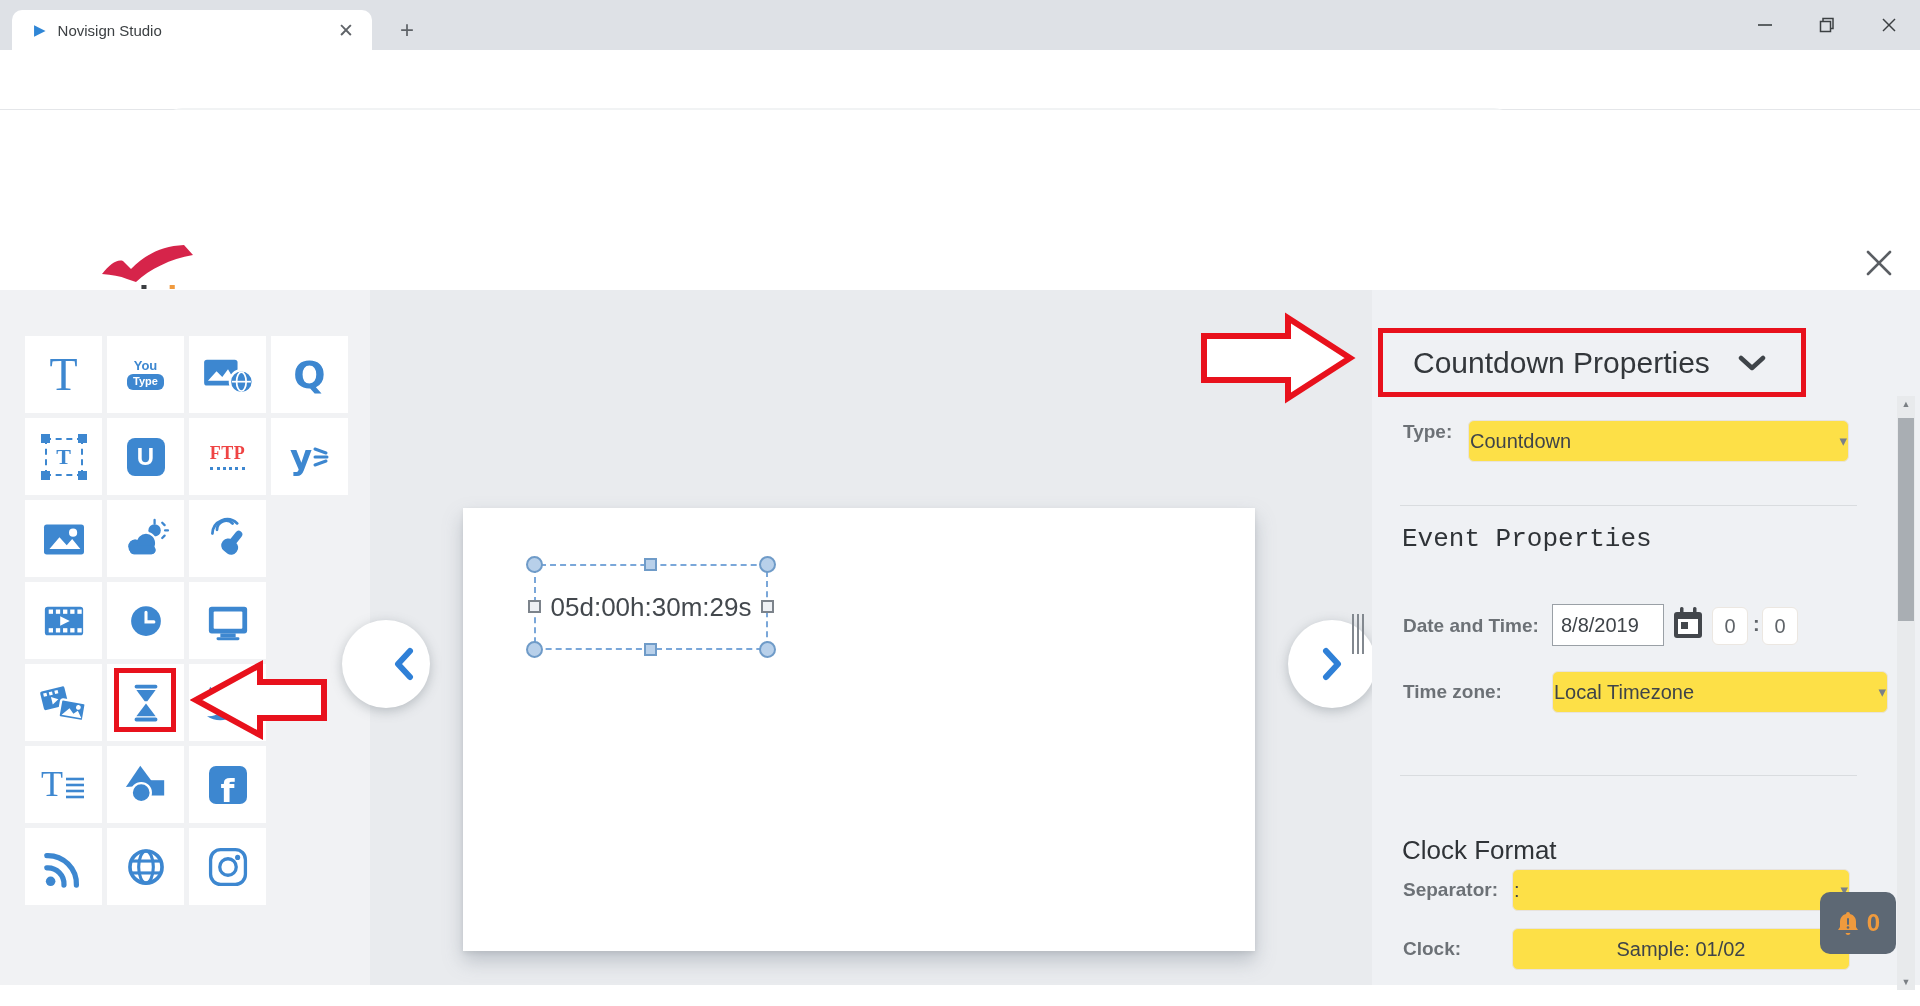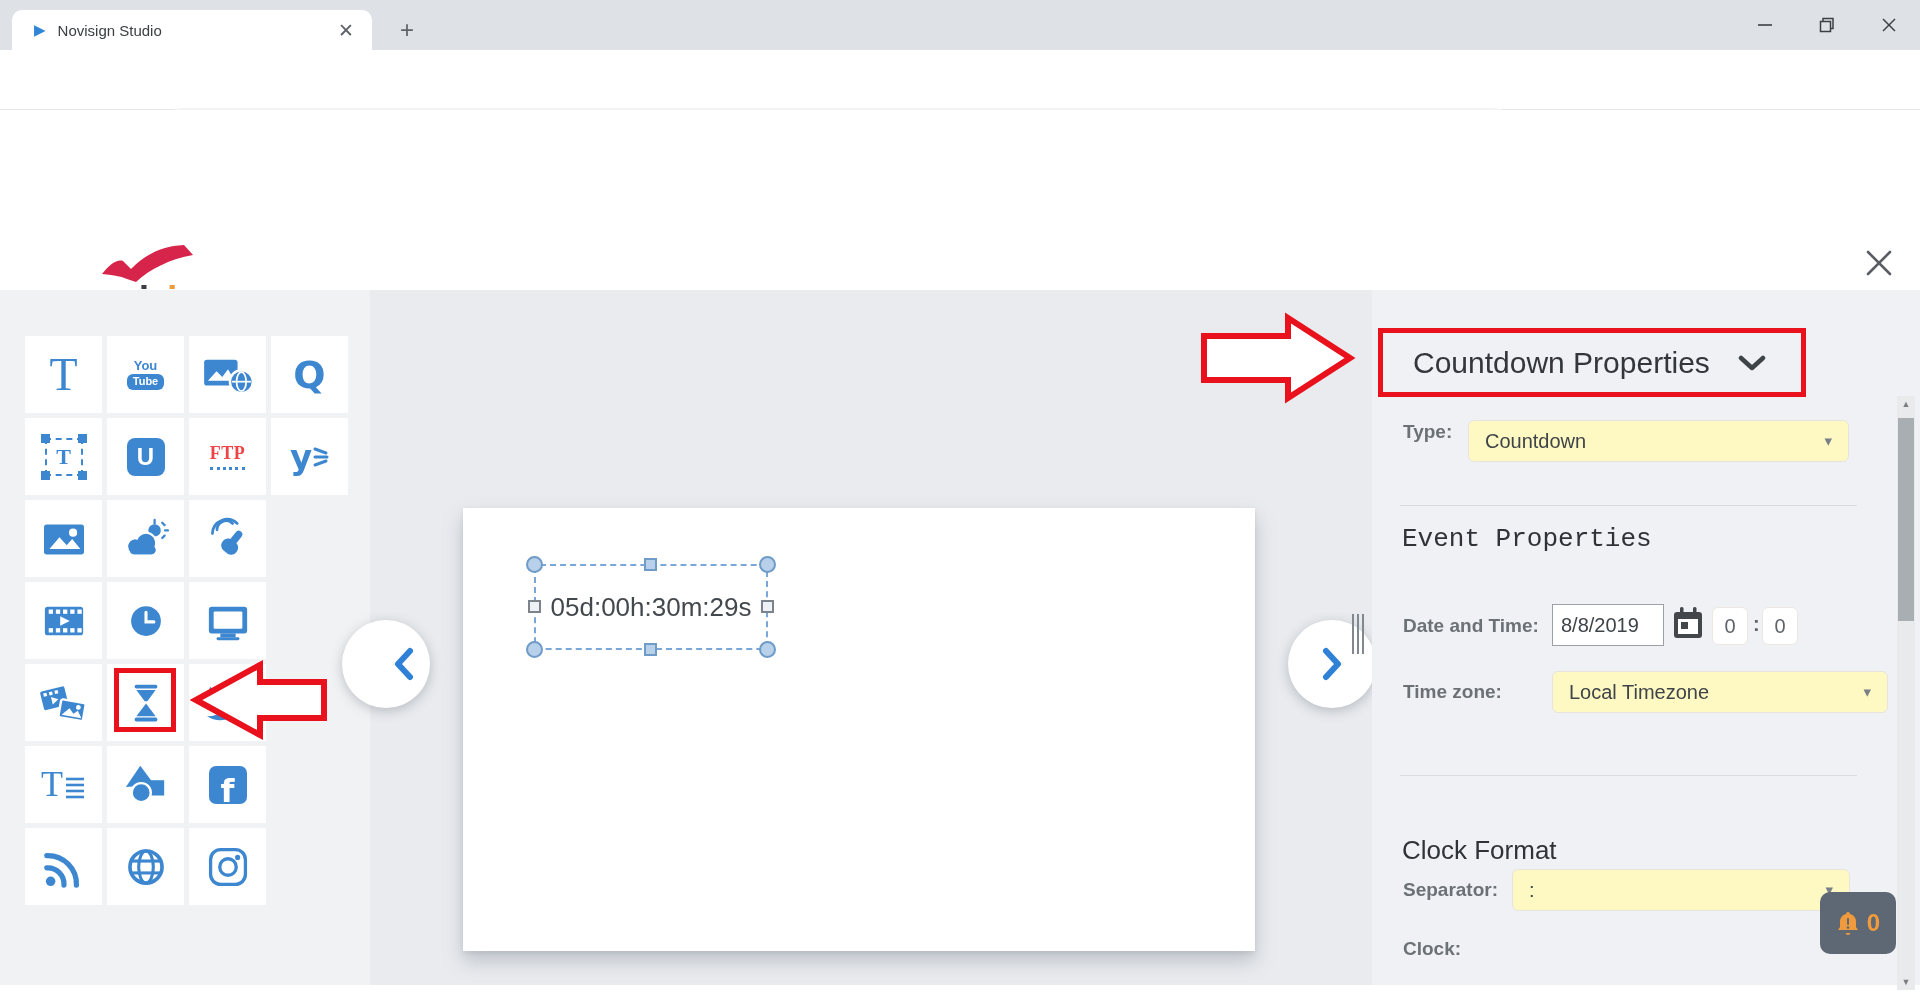--- a/index.html
+++ b/index.html
@@ -79,21 +79,21 @@
   .hnd.circ { width:17px; height:17px; border-radius:50%; background:#b8d0ea; border:2px solid #6f9bc8; }
   .hnd.sq { width:13px; height:13px; background:#b8d0ea; border:2px solid #6f9bc8; }
   .hnd.sqg { width:13px; height:13px; background:#eef1f5; border:2px solid #7c838b; }
   .drag-handle { position:absolute; left:982px; top:324px; display:flex; gap:3px; }
   .drag-handle i { width:2px; height:40px; background:#82888f; }
 
   .right-panel { position:absolute; left:1372px; top:290px; width:548px; height:695px; background:#eff1f4; }
   .rp-label { position:absolute; left:31px; font-size:19px; font-weight:700; color:#6c7176; }
   .rp-section { position:absolute; left:30px; font-size:26px; color:#2f3337; }
   .rp-divider { position:absolute; left:28px; width:457px; height:1px; background:#d9dcdf; }
-  .rp-select { position:absolute; background:#fef9c3; border:1px solid #e8e3dd; border-radius:6px; display:flex; align-items:center; padding:0 16px; font-size:20px; color:#3f4449; }
+  .rp-select { position:absolute; background:#fde047; border:1px solid #e8e3dd; border-radius:6px; display:flex; align-items:center; padding:0 1px; font-size:20px; color:#3f4449; }
   .rp-select .caret { margin-left:auto; color:#7a8087; font-size:15px; }
   .rp-input { background:#fff; border:1px solid #9aa0a6; font-size:20px; color:#3f4449; padding:0 8px; font-family:"Liberation Sans", sans-serif; }
   .rp-mini { position:absolute; width:36px; height:38px; background:#fff; border:1px solid #ece7e1; border-radius:6px; font-size:20px; color:#5f6469; text-align:center; font-family:"Liberation Sans", sans-serif; }
   .notif { position:absolute; left:448px; top:602px; width:76px; height:62px; background:#5d6874; border-radius:10px; display:flex; align-items:center; justify-content:center; gap:7px; z-index:60; }
   .notif .cnt { color:#ef9a3d; font-size:24px; font-weight:700; }
 
   .vscroll { position:absolute; left:1897px; top:396px; width:18px; height:594px; background:#e8eaec; z-index:40; }
   .vscroll .arr { position:absolute; left:0; width:18px; height:16px; display:flex; align-items:center; justify-content:center; font-size:9px; color:#7a7f84; }
   .vscroll .thumb { position:absolute; left:1px; top:22px; width:16px; height:203px; background:#a9aeb3; }
 
@@ -235,21 +235,21 @@
   </div>
 
   <div class="left-panel">
     <div class="tile-row">
       <div class="tile">
           <span class="gT">T</span>
         </div>
       <div class="tile">
         <div class="yt">
             <div class="yt-you">You</div>
-            <div class="yt-tube">Tube</div>
+            <div class="yt-tube">Type</div>
           </div>
       </div>
       <div class="tile">
         <svg width="50" height="42" viewBox="0 0 52 44">
             <rect x="1" y="6" width="35" height="27" rx="3" fill="#3d87d0"></rect>
             <path d="M5 28 l9-10 6 6 6-8 7 12z" fill="#fff"></path>
             <circle cx="40" cy="29" r="12" fill="#3d87d0" stroke="#fff" stroke-width="2.5"></circle>
             <ellipse cx="40" cy="29" rx="5" ry="10" fill="none" stroke="#fff" stroke-width="1.8"></ellipse>
             <line x1="30" y1="29" x2="50" y2="29" stroke="#fff" stroke-width="1.8"></line>
           </svg>
@@ -603,20 +603,23 @@
     <div class="rp-divider" style="top:485px;"></div>
     <div class="rp-section" style="top:505px;margin-top:40px;">Clock Format</div>
 
     <div class="rp-label" style="top:589px;">Separator:</div>
     <div class="rp-select" style="left:140px; top:579px; width:338px; height:42px;">
       <span>:</span>
       <span class="caret">▾</span>
     </div>
 
     <div class="rp-label" style="top:648px;">Clock:</div>
+    <div class="rp-select" style="left:140px; top:638px; width:338px; height:42px; justify-content:center;">
+      <span>Sample: 01/02</span>
+    </div>
 
     <div class="notif">
       <svg width="24" height="26" viewBox="0 0 24 26">
           <path d="M12 2 a2 2 0 0 1 2 2 c4 1 6 4 6 8 v5 l2 3 H2 l2-3 v-5 c0-4 2-7 6-8 a2 2 0 0 1 2-2z" fill="#ef9a3d"></path>
           <path d="M9.5 23 a2.6 2.6 0 0 0 5 0z" fill="#ef9a3d"></path>
           <g fill="#5d6874">
             <rect x="11" y="8" width="2" height="7" rx="1"></rect>
             <circle cx="12" cy="17.5" r="1.3"></circle>
           </g>
         </svg>

